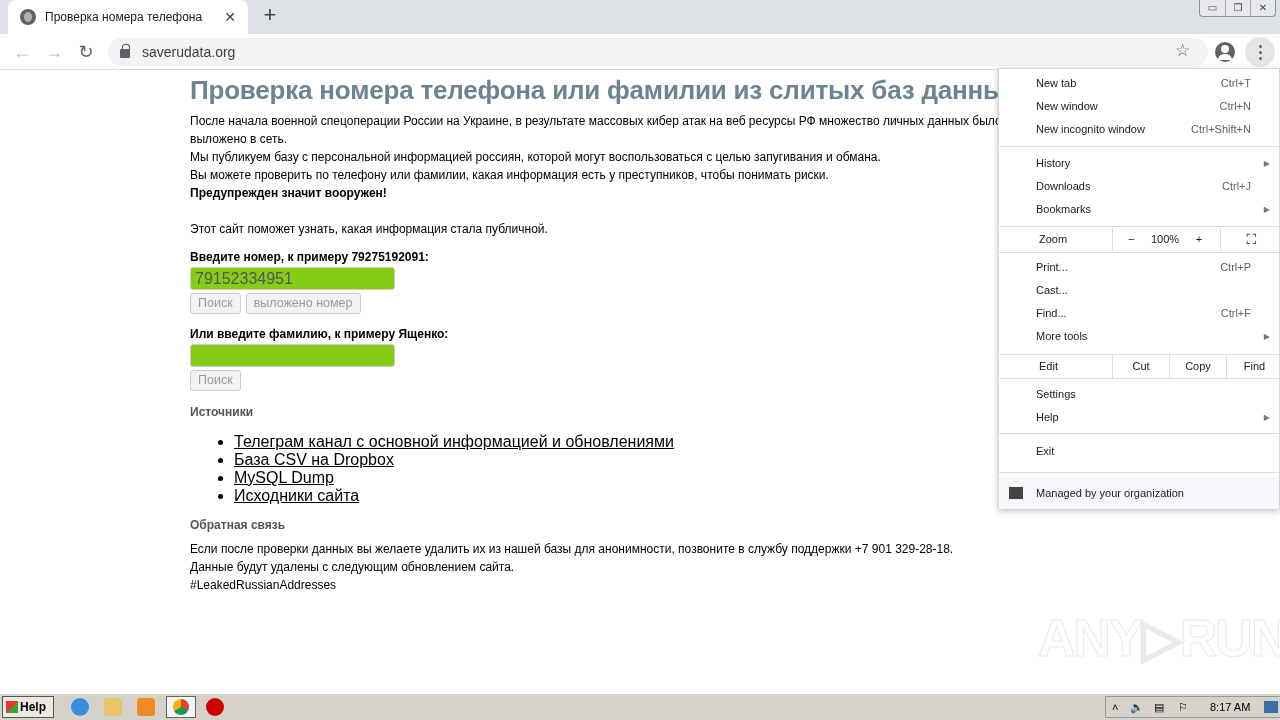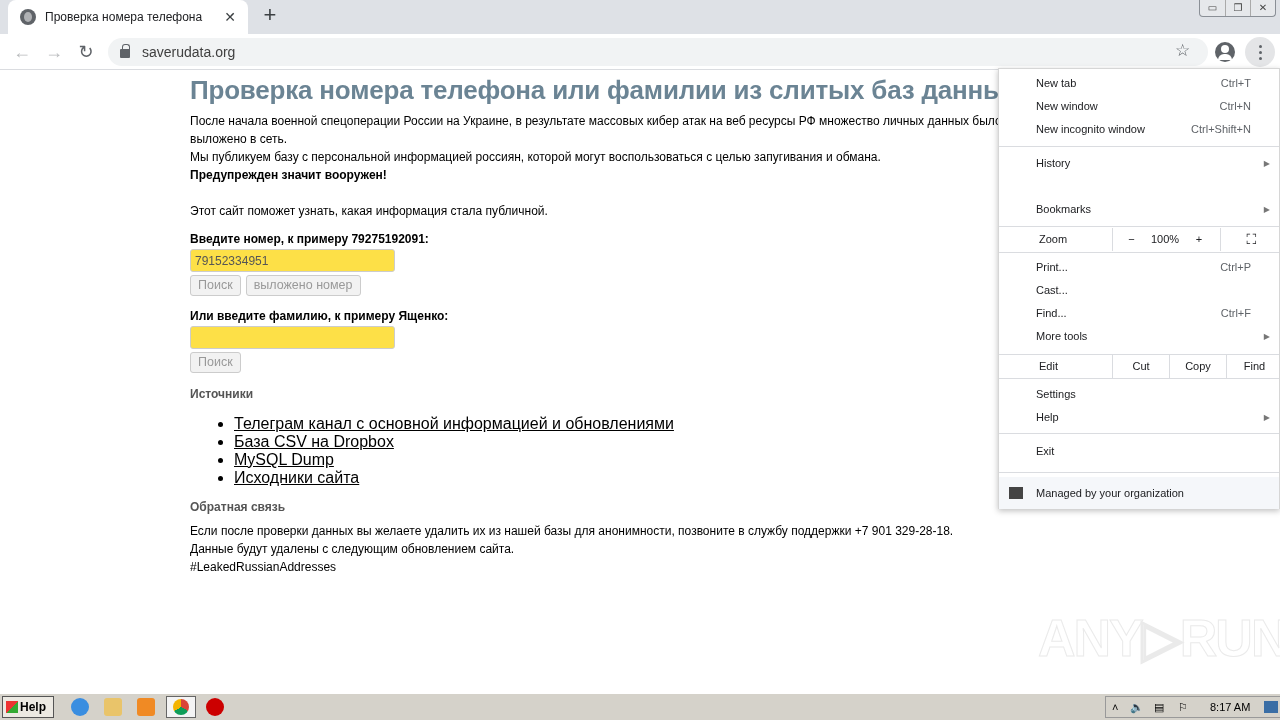--- a/index.html
+++ b/index.html
@@ -25,21 +25,21 @@
 .profile{position:absolute;left:1215px;top:8px;width:20px;height:20px;border-radius:50%;background:#5f6368}
 .profile::before{content:"";position:absolute;left:6px;top:3px;width:8px;height:8px;background:#fff;border-radius:50%}
 .profile::after{content:"";position:absolute;left:3px;top:12px;width:14px;height:6px;background:#fff;border-radius:7px 7px 0 0}
 .menubtn{position:absolute;left:1245px;top:3px;width:30px;height:30px;border-radius:50%;background:#e4e5e7;display:flex;flex-direction:column;align-items:center;justify-content:center;gap:3px}
 .menubtn span{width:3px;height:3px;background:#5f6368;border-radius:50%}
 .content{position:absolute;left:190px;top:72px;width:820px;color:#000;font-size:12px}
 h1{font-size:26px;color:#6b8494;font-weight:bold;white-space:nowrap;margin-top:3px;height:33px;letter-spacing:-0.2px}
 .p{line-height:18px;font-size:12px;white-space:nowrap}
 .b{font-weight:bold}
 .lbl{font-weight:bold;font-size:12px;margin-top:0}
-.inp{width:205px;height:23px;border:1px solid #ccc;border-radius:3px;margin-top:3px;font-size:12px;color:#555;padding:3px 4px;background:#fde047;font-family:"Liberation Sans",sans-serif}
+.inp{width:205px;height:23px;border:1px solid #ccc;border-radius:3px;margin-top:3px;font-size:16px;color:#555;padding:3px 4px;background:#84cc16;font-family:"Liberation Sans",sans-serif}
 .btn{display:inline-block;height:21px;padding:0 7px;border:1px solid #ccc;border-radius:3px;background:#f2f2f2;color:#999;font-size:12.5px;line-height:19px;margin-top:3px;margin-right:1px;font-family:"Liberation Sans",sans-serif}
 .sec{font-weight:bold;color:#555;font-size:12px}
 ul{margin-left:44px;margin-top:14px}
 li{line-height:18px;font-size:16px;list-style:disc}
 li a{color:#000;text-decoration:underline}
 .menu{position:absolute;left:998px;top:68px;width:282px;height:441px;background:#fff;border:1px solid #d6d6d6;box-shadow:0 2px 6px rgba(0,0,0,.25);font-size:11px;color:#202124}
 .mi{position:absolute;left:0;width:280px;height:23px;line-height:23px;padding-left:37px}
 .mi .sc{position:absolute;right:28px;top:0;color:#5f6368}
 .mi .arr{position:absolute;right:9px;top:0;font-size:8px;color:#777}
 .sep{position:absolute;left:0;width:280px;height:1px;background:#dadce0}
@@ -87,20 +87,21 @@
       <span></span>
       <span></span>
     </div>
 </div>
 
 <div class="content">
   <h1>Проверка номера телефона или фамилии из слитых баз данных</h1>
   <div class="p" style="margin-top:4px">После начала военной спецоперации России на Украине, в результате массовых кибер атак на веб ресурсы РФ множество личных данных было</div>
   <div class="p">выложено в сеть.</div>
   <div class="p">Мы публикуем базу с персональной информацией россиян, которой могут воспользоваться с целью запугивания и обмана.</div>
+  <div class="p">Вы можете проверить по телефону или фамилии, какая информация есть у преступников, чтобы понимать риски.</div>
   <div class="p b">Предупрежден значит вооружен!</div>
   <div class="p" style="margin-top:18px">Этот сайт поможет узнать, какая информация стала публичной.</div>
 
   <div class="lbl" style="margin-top:12px">Введите номер, к примеру 79275192091:</div>
   <input class="inp" type="text" value="79152334951" style="">
   <div>
     <button class="btn">Поиск</button><button class="btn" style="margin-left:4px">выложено номер</button>
   </div>
 
   <div class="lbl" style="margin-top:13px">Или введите фамилию, к примеру Ященко:</div>
@@ -122,20 +123,21 @@
   <div class="p">Данные будут удалены с следующим обновлением сайта.</div>
   <div class="p">#LeakedRussianAddresses</div>
 </div>
 
 <div class="menu">
   <div class="mi" style="top:3px"><span>New tab</span><span class="sc">Ctrl+T</span></div>
   <div class="mi" style="top:26px"><span>New window</span><span class="sc">Ctrl+N</span></div>
   <div class="mi" style="top:49px"><span>New incognito window</span><span class="sc">Ctrl+Shift+N</span></div>
   <div class="sep" style="top:77px"></div>
   <div class="mi" style="top:83px"><span>History</span><span class="arr">▶</span></div>
+  <div class="mi" style="top:106px"><span>Downloads</span><span class="sc">Ctrl+J</span></div>
   <div class="mi" style="top:129px"><span>Bookmarks</span><span class="arr">▶</span></div>
   <div class="sep" style="top:157px"></div>
   <div class="zrow">
     <div class="cell" style="left:37px;border-left:none;text-align:left">Zoom</div>
     <div class="cell" style="left:110px;width:38px">−</div>
     <div class="cell" style="left:148px;width:30px;border-left:none">100%</div>
     <div class="cell" style="left:178px;width:38px;border-left:none">+</div>
     <div class="cell" style="left:218px;width:62px;font-size:14px">⛶</div>
   </div>
   <div class="sep" style="top:183px"></div>

